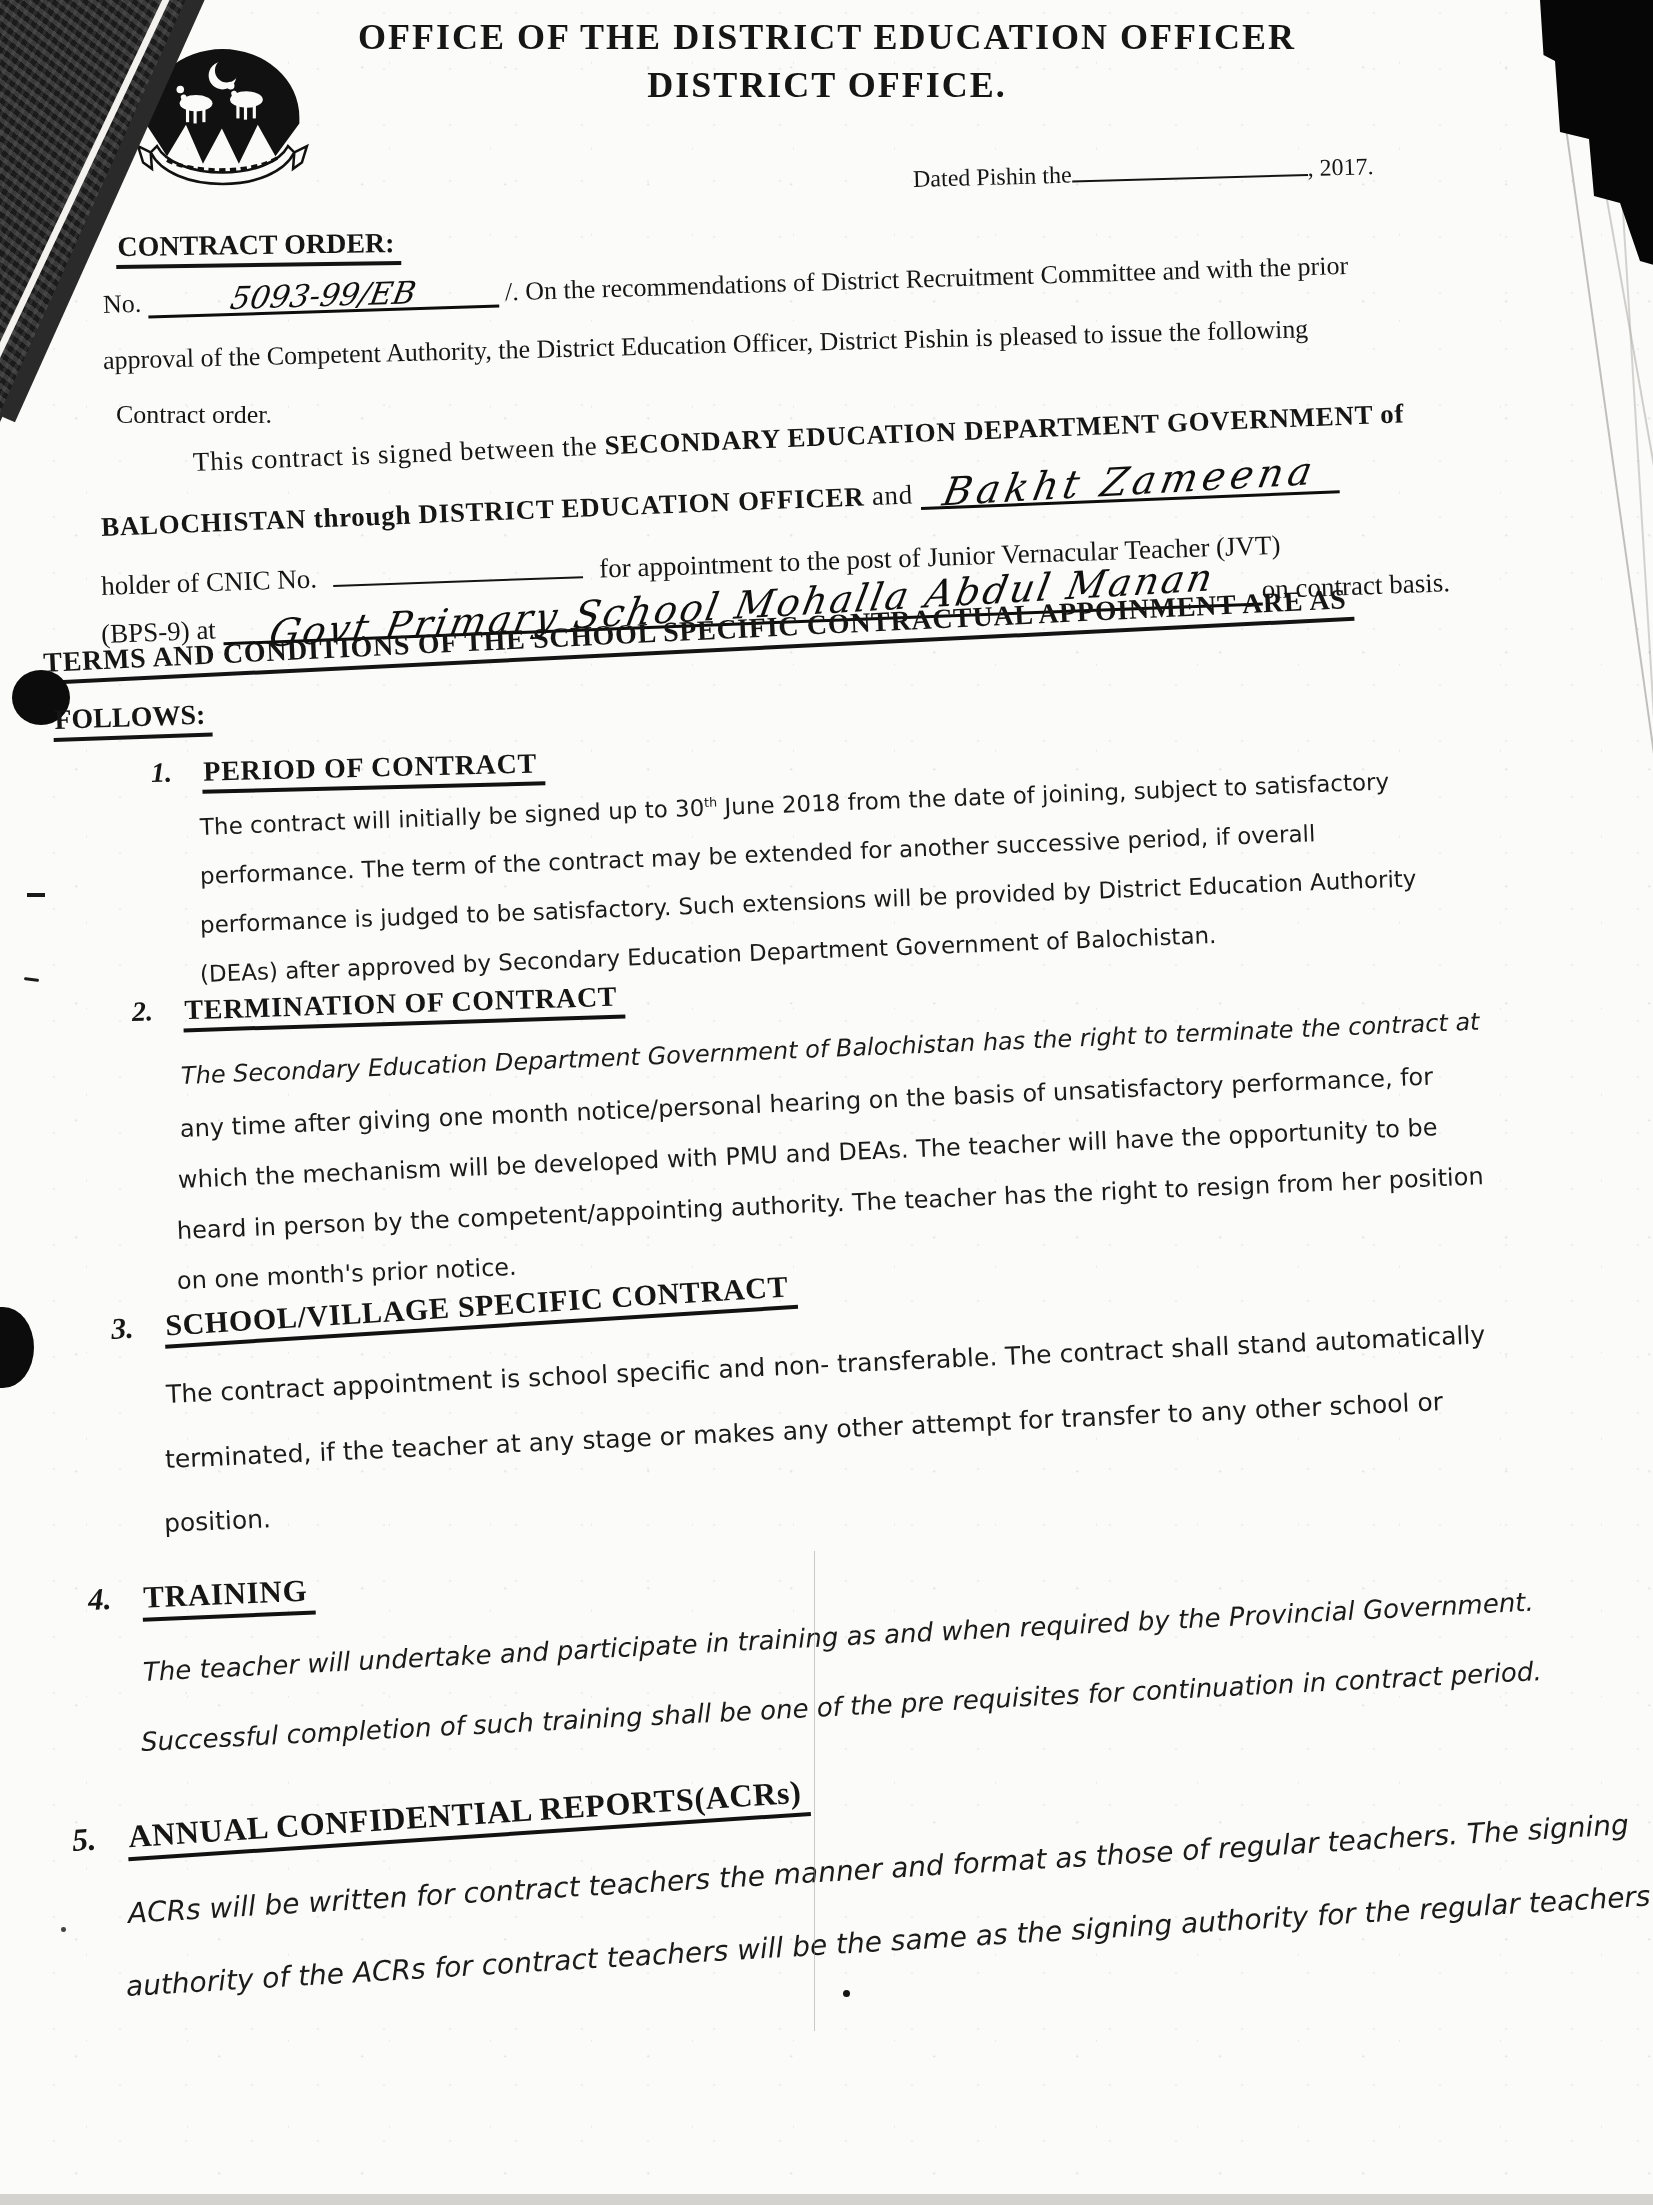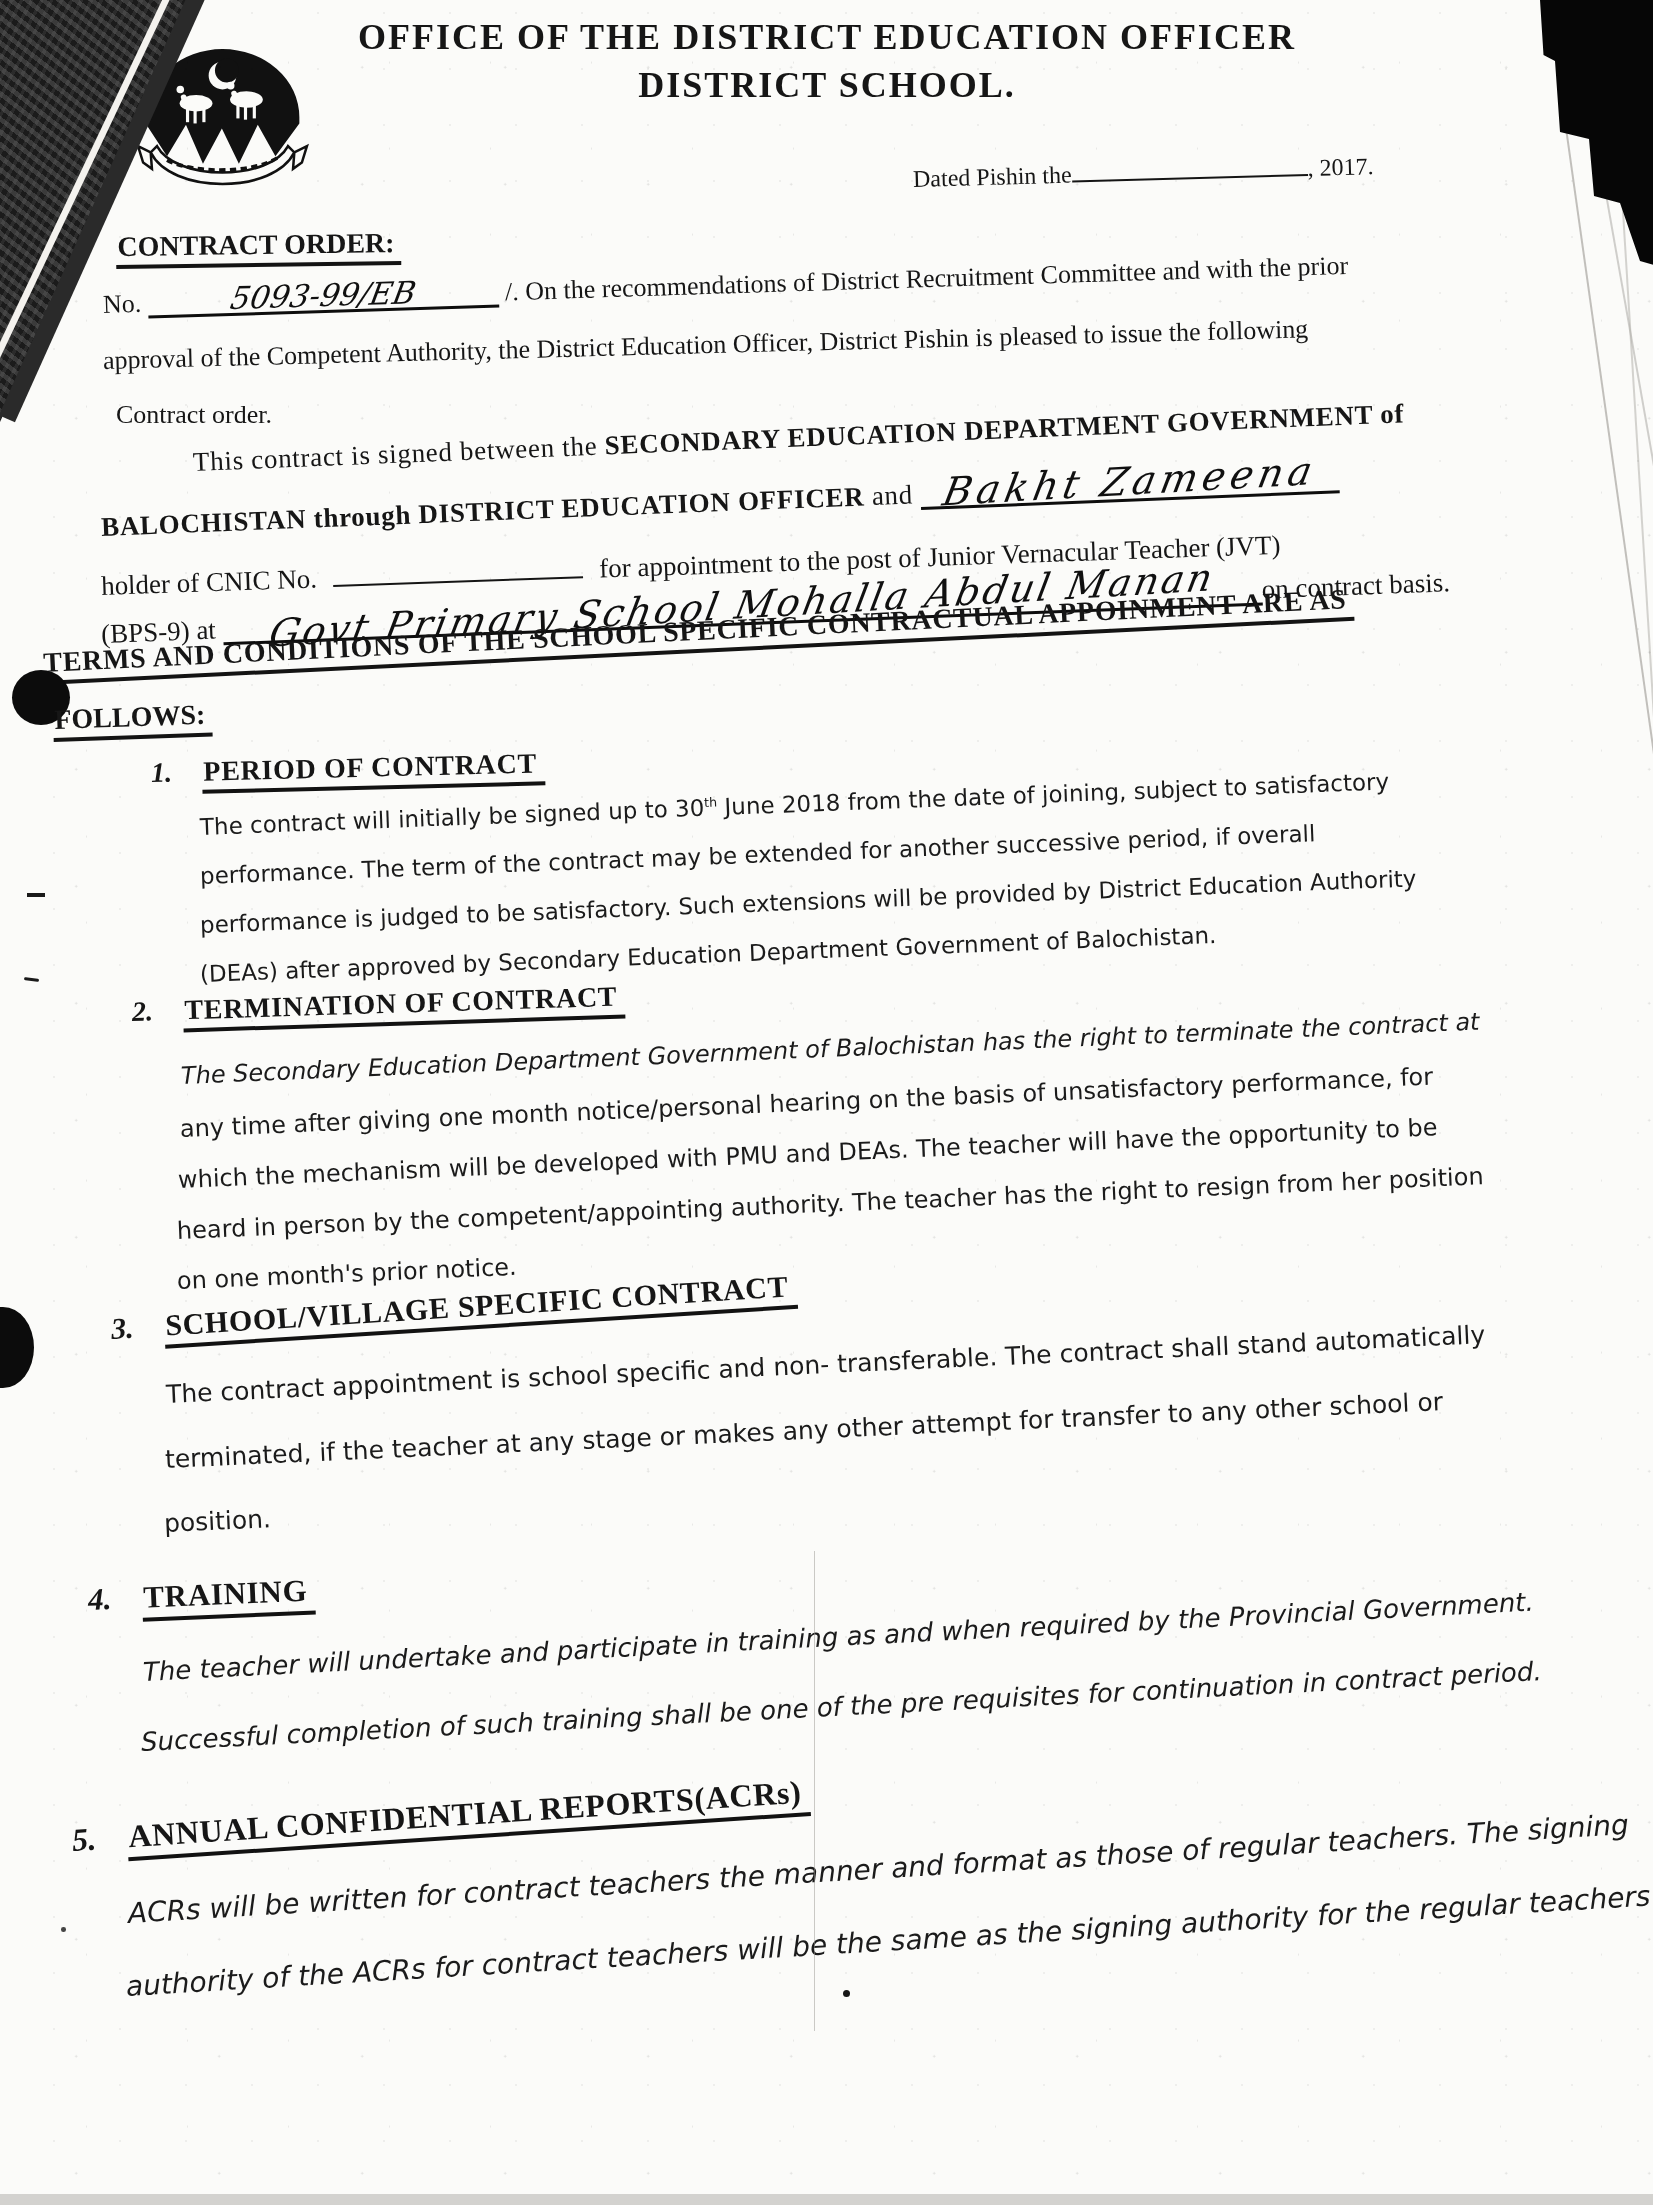--- a/index.html
+++ b/index.html
@@ -99,21 +99,21 @@
 
   <g fill="#fbfbf9" stroke="#111" stroke-width="4">
     <path d="M 36 196 C 52 228 98 246 150 246 C 202 246 248 228 264 196 L 254 186 C 240 212 198 228 150 228 C 102 228 60 212 46 186 Z"></path>
     <path d="M 36 196 l -20 -10 8 26 14 10 z"></path>
     <path d="M 264 196 l 20 -10 -8 26 -14 10 z"></path>
   </g>
   <path d="M 62 208 C 100 230 200 230 238 204" fill="none" stroke="#111" stroke-width="6" stroke-dasharray="10 7"></path>
 </svg>
 
 <div class="tline b serif" style="left:0;top:16px;width:1654px;text-align:center;font-size:36px;letter-spacing:2px;white-space:nowrap;">OFFICE OF THE DISTRICT EDUCATION OFFICER</div>
-<div class="tline b serif" style="left:0;top:64px;width:1654px;text-align:center;font-size:36px;letter-spacing:2px;">DISTRICT SCHOOL.</div>
+<div class="tline b serif" style="left:0;top:64px;width:1654px;text-align:center;font-size:36px;letter-spacing:2px;">DISTRICT OFFICE.</div>
 
 <div class="tline serif" style="left:913px;top:161px;font-size:24px;transform:rotate(-1.6deg);">
   <span>Dated Pishin the</span><span class="blank" style="width:236px;"></span><span>, 2017.</span>
 </div>
 
 <div class="tline b serif" style="left:116px;top:231px;font-size:28px;transform:rotate(-0.8deg);">
   <span class="u-head">CONTRACT ORDER:</span>
 </div>
 
 <div class="tline serif" style="left:103px;top:289px;font-size:26px;transform:rotate(-1.8deg);">

